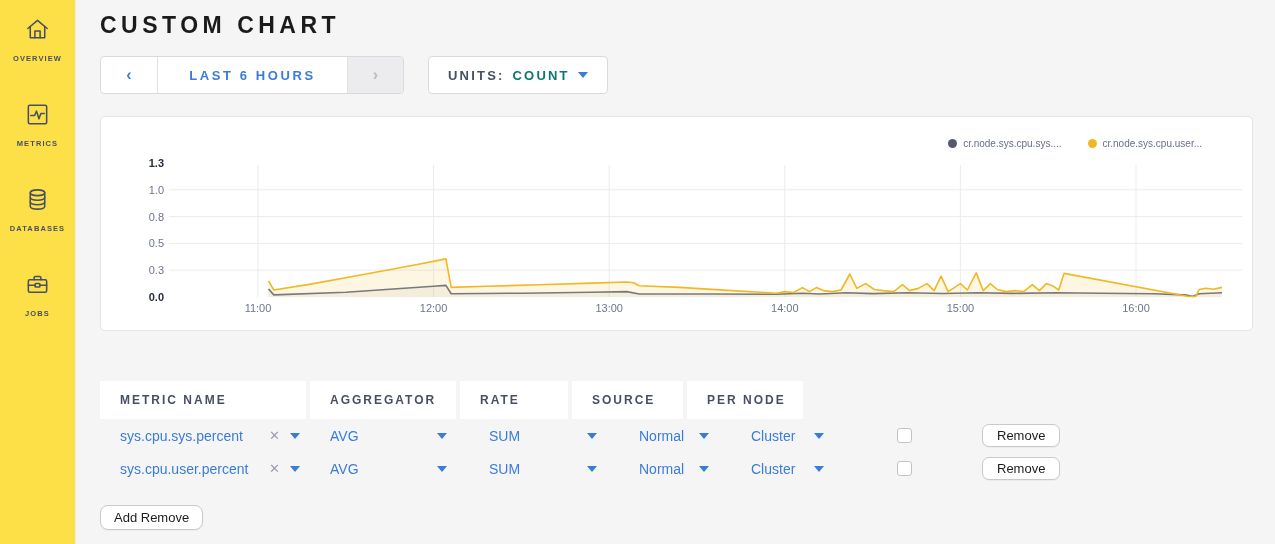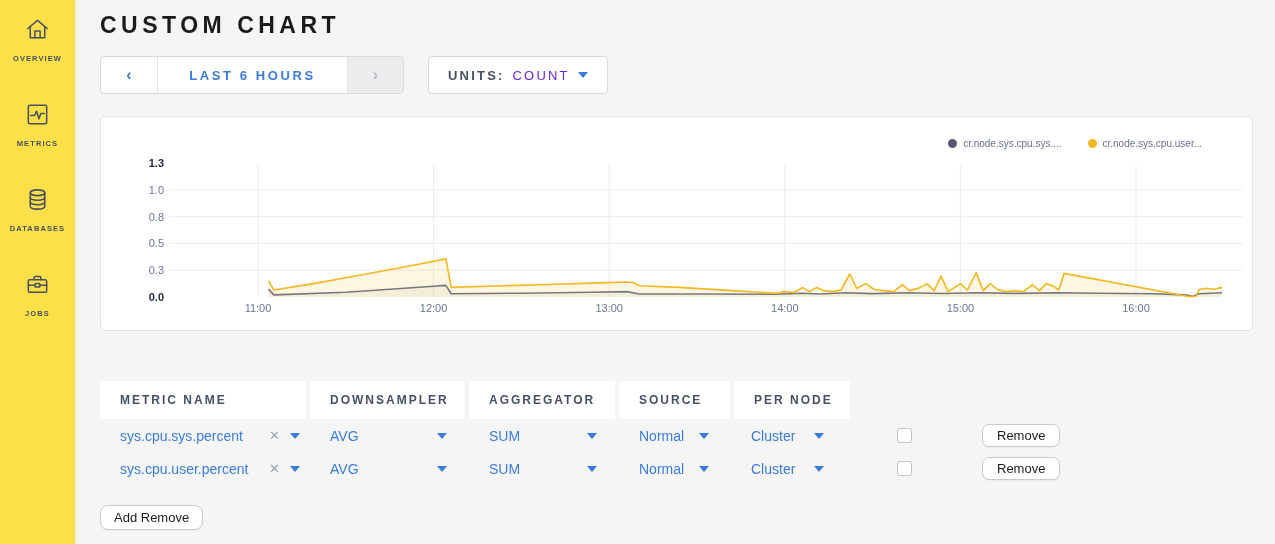--- a/index.html
+++ b/index.html
@@ -30,21 +30,21 @@
   }
   .tp-seg { display:flex; align-items:center; justify-content:center; cursor:pointer; }
   .tp-prev { width:57px; border-right:1px solid #e2e2e5; color:#3a7cd9; font-size:16px; font-weight:700; }
   .tp-label { width:189px; color:#3a7cd9; font-size:13px; font-weight:600; letter-spacing:2.6px; }
   .tp-next { width:56px; border-left:1px solid #e2e2e5; background:#ececee; color:#b6bbc4; font-size:16px; font-weight:700; }
   .units-picker {
     height:38px; border:1px solid #dadade; border-radius:4px; background:#fff;
     display:flex; align-items:center; padding:0 19px; cursor:pointer; gap:8px;
   }
   .units-label { font-size:13px; font-weight:600; letter-spacing:2.2px; color:#475063; }
-  .units-value { font-size:13px; font-weight:400; letter-spacing:2.2px; color:#6d28d9; }
+  .units-value { font-size:13px; font-weight:700; letter-spacing:2.2px; color:#0f766e; }
   .caret { width:0; height:0; border-left:5px solid transparent; border-right:5px solid transparent; border-top:6px solid #3a7cd9; display:inline-block; }
   
   .chart-panel {
     position:relative; margin-top:22px; width:1153px; height:215px;
     background:#fff; border:1px solid #e4e4e7; border-radius:5px;
   }
   .chart-legend { position:absolute; top:21px; right:50px; display:flex; gap:26px; }
   .legend-item { display:flex; align-items:center; gap:6px; cursor:pointer; }
   .legend-dot { width:9px; height:9px; border-radius:50%; }
   .legend-name { font-size:10px; color:#67718a; }
@@ -185,22 +185,22 @@
         <text x="508.2" y="195" text-anchor="middle" font-size="11" fill="#6b7590">13:00</text>
         <text x="683.8" y="195" text-anchor="middle" font-size="11" fill="#6b7590">14:00</text>
         <text x="859.4" y="195" text-anchor="middle" font-size="11" fill="#6b7590">15:00</text>
         <text x="1035" y="195" text-anchor="middle" font-size="11" fill="#6b7590">16:00</text>
       </svg>
   </div>
 
   <div class="metrics-table">
     <div class="thead">
       <div class="th c-metric">METRIC NAME</div>
-      <div class="th c-down">DOWNSAMPLER</div>
       <div class="th c-agg">AGGREGATOR</div>
+      <div class="th c-rate">RATE</div>
       <div class="th c-src">SOURCE</div>
       <div class="th c-node">PER NODE</div>
     </div>
 
     
     <div class="trow">
       <div class="td c-metric">
           <span class="sel">
         <span>sys.cpu.sys.percent</span>
         <span class="metric-x">✕</span>

